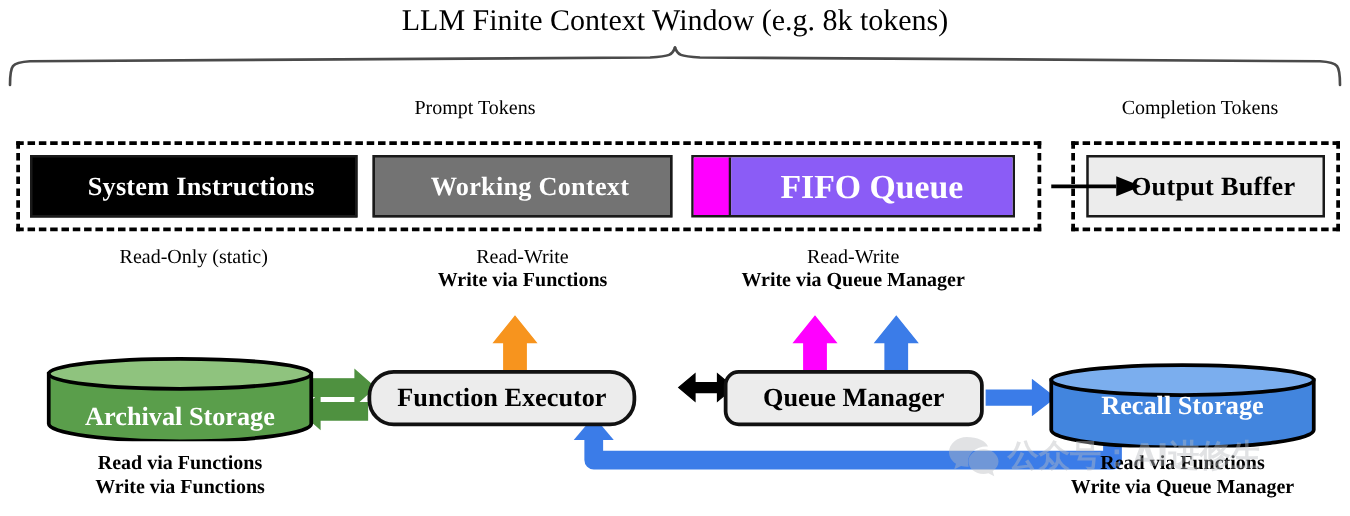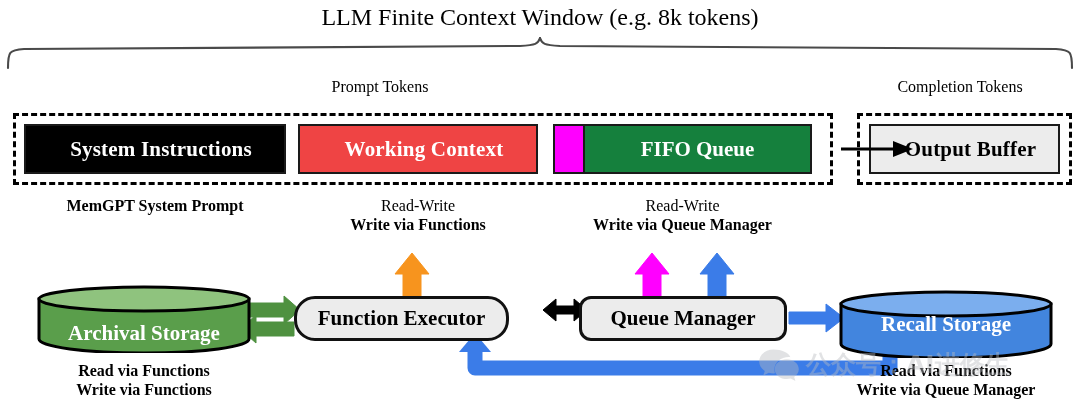--- a/index.html
+++ b/index.html
@@ -20,26 +20,26 @@
   
   .dashbox{position:absolute;border:3px dashed #000;box-sizing:border-box;}
   #ctx-dash{left:13px;top:113px;width:820px;height:72px;}
   #out-dash{left:857px;top:113px;width:215px;height:72px;}
 
   
   .blk{position:absolute;border:2.5px solid #1a1a1a;box-sizing:border-box;
        display:flex;align-items:center;justify-content:center;
        font-weight:bold;font-size:21px;letter-spacing:.2px;padding-left:12px;}
   #blk-system{left:24px;top:124px;width:262px;height:50px;background:#000000;color:#ffffff;}
-  #blk-working{left:298px;top:124px;width:240px;height:50px;background:#ef4444;color:#ffffff;}
+  #blk-working{left:298px;top:124px;width:240px;height:50px;background:#737373;color:#ffffff;}
   #blk-fifo-wrap{position:absolute;left:553px;top:124px;width:259px;height:50px;
        border:2.5px solid #1a1a1a;box-sizing:border-box;display:flex;}
   #blk-fifo-magenta{width:30px;height:100%;background:#FF00FF;border-right:2px solid #1a1a1a;box-sizing:border-box;}
-  #blk-fifo{flex:1;background:#15803d;color:#ffffff;display:flex;align-items:center;
-       justify-content:center;font-weight:bold;font-size:21px;}
+  #blk-fifo{flex:1;background:#8b5cf6;color:#ffffff;display:flex;align-items:center;
+       justify-content:center;font-weight:bold;font-size:27px;}
   #blk-output{left:869px;top:124px;width:191px;height:50px;background:#ececec;color:#000000;}
 
   
   .cap{position:absolute;text-align:center;line-height:1.18;white-space:nowrap;}
   .cap .r1{font-size:16px;font-weight:normal;display:block;}
   .cap .r2{font-size:16px;font-weight:bold;display:block;}
   #cap-system{left:24px;top:197px;width:262px;}
   #cap-working{left:298px;top:197px;width:240px;}
   #cap-fifo{left:553px;top:197px;width:259px;}
 
@@ -101,21 +101,21 @@
   <div class="blk" id="blk-output">Output Buffer</div>
 
   <svg class="layer">
     <g>
       <line x1="841" y1="149" x2="893" y2="149" stroke="#000" stroke-width="3"></line>
       <polygon points="893,141 913,149 893,157" fill="#000"></polygon>
     </g>
   </svg>
 
   <div class="cap" id="cap-system">
-    <span class="r2">MemGPT System Prompt</span>
+    <span class="r1">Read-Only (static)</span>
   </div>
   <div class="cap" id="cap-working">
     <span class="r1">Read-Write</span>
     <span class="r2">Write via Functions</span>
   </div>
   <div class="cap" id="cap-fifo">
     <span class="r1">Read-Write</span>
     <span class="r2">Write via Queue Manager</span>
   </div>
 

